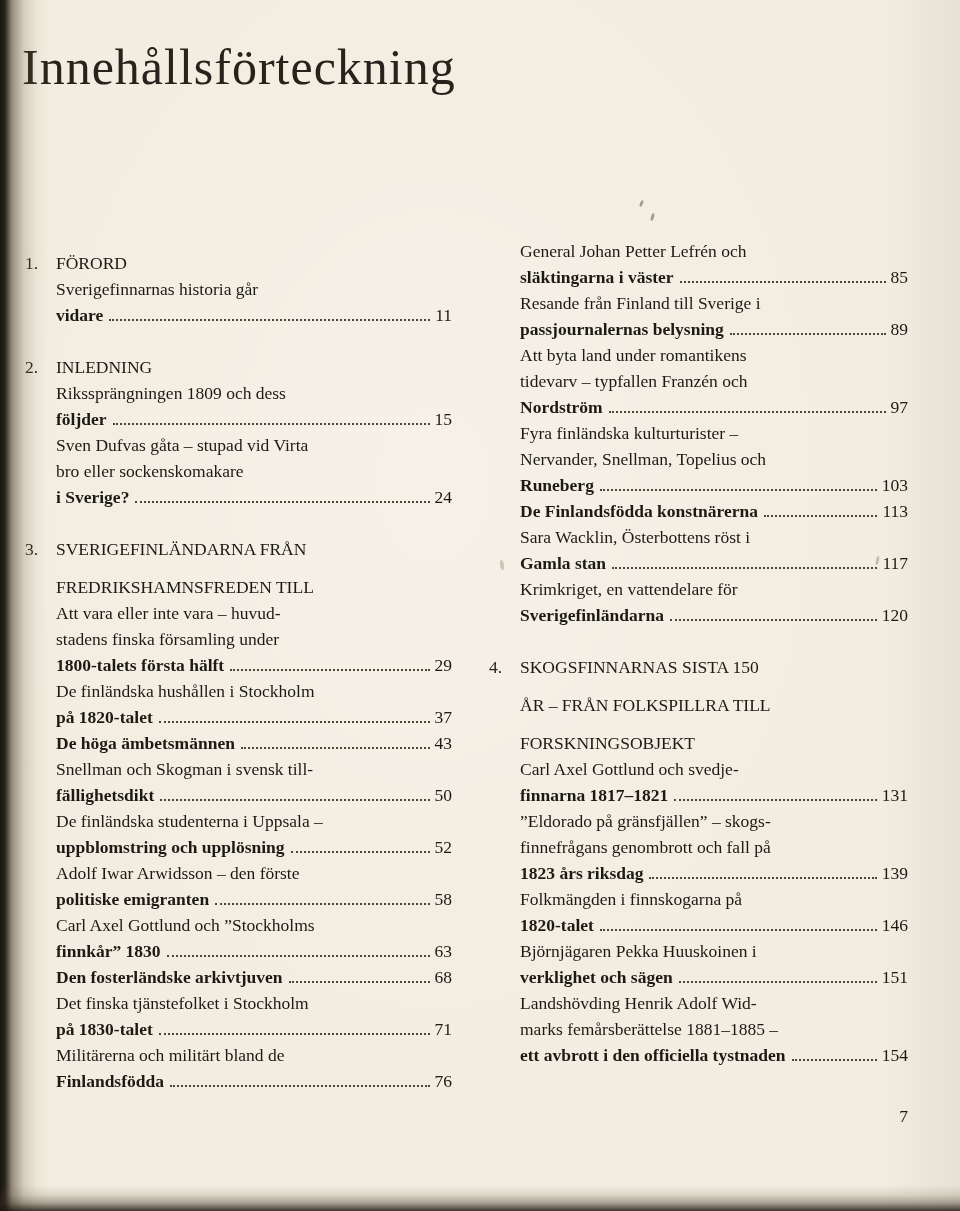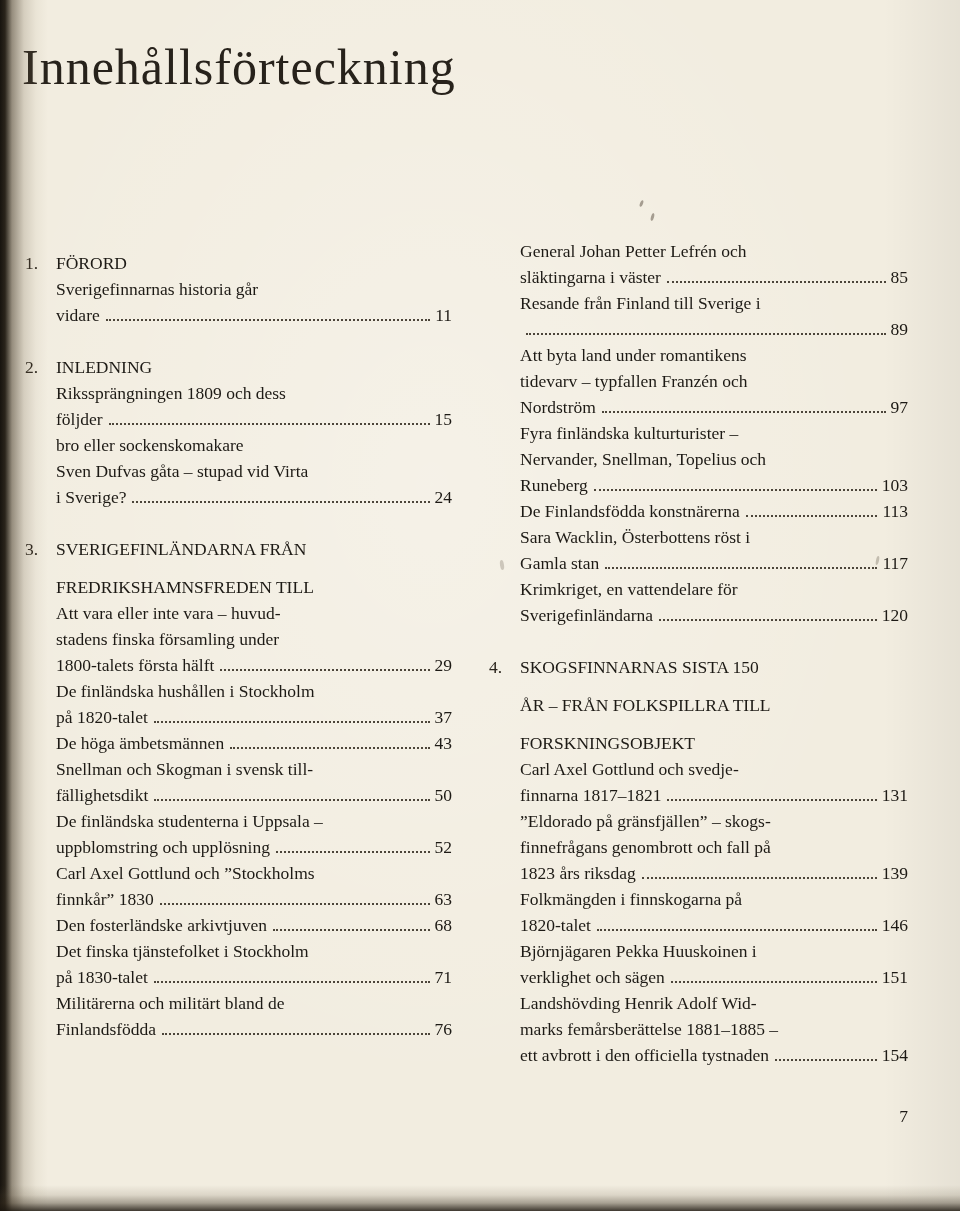--- a/index.html
+++ b/index.html
@@ -36,21 +36,21 @@
   .col-right{left:520px;width:388px;}
   .section{position:relative;}
   .section + .section{margin-top:26px;}
   .secnum{
     position:absolute;left:-31px;top:0;
     color:#2b251d;
   }
   .hline{white-space:nowrap;margin-top:12px;}
   .line{min-height:26px;}
   .line.last{display:flex;align-items:flex-end;}
-  .line.last .txt{white-space:nowrap;}
+  .line.last .txt{white-space:nowrap;font-weight:bold;}
   .leader{
     flex:1;
     min-width:10px;
     margin:0 5px 7px 6px;
     border-bottom:2px dotted #4c453a;
   }
   .pg{text-align:left;}
   .folio{
     position:absolute;top:1106px;left:520px;width:388px;
     text-align:right;
@@ -113,22 +113,22 @@
         <div class="hline">INLEDNING</div>
         <div class="entry">
           <div class="line">Rikssprängningen 1809 och dess</div>
           <div class="line last">
             <span class="txt">följder</span>
             <span class="leader"></span>
             <span class="pg">15</span>
           </div>
         </div>
         <div class="entry">
+          <div class="line">Sven Dufvas gåta – stupad vid Virta</div>
           <div class="line">bro eller sockenskomakare</div>
-          <div class="line">Sven Dufvas gåta – stupad vid Virta</div>
           <div class="line last">
             <span class="txt">i Sverige?</span>
             <span class="leader"></span>
             <span class="pg">24</span>
           </div>
         </div>
       </div>
       <div class="section">
         <span class="secnum">3.</span>
         <div class="hline">SVERIGEFINLÄNDARNA FRÅN</div>
@@ -167,20 +167,28 @@
         </div>
         <div class="entry">
           <div class="line">De finländska studenterna i Uppsala –</div>
           <div class="line last">
             <span class="txt">uppblomstring och upplösning</span>
             <span class="leader"></span>
             <span class="pg">52</span>
           </div>
         </div>
         <div class="entry">
+          <div class="line">Adolf Iwar Arwidsson – den förste</div>
+          <div class="line last">
+            <span class="txt">politiske emigranten</span>
+            <span class="leader"></span>
+            <span class="pg">58</span>
+          </div>
+        </div>
+        <div class="entry">
           <div class="line">Carl Axel Gottlund och ”Stockholms</div>
           <div class="line last">
             <span class="txt">finnkår” 1830</span>
             <span class="leader"></span>
             <span class="pg">63</span>
           </div>
         </div>
         <div class="entry">
           <div class="line last">
             <span class="txt">Den fosterländske arkivtjuven</span>
@@ -212,20 +220,21 @@
           <div class="line">General Johan Petter Lefrén och</div>
           <div class="line last">
             <span class="txt">släktingarna i väster</span>
             <span class="leader"></span>
             <span class="pg">85</span>
           </div>
         </div>
         <div class="entry">
           <div class="line">Resande från Finland till Sverige i</div>
           <div class="line last">
+            <span class="txt">passjournalernas belysning</span>
             <span class="leader"></span>
             <span class="pg">89</span>
           </div>
         </div>
         <div class="entry">
           <div class="line">Att byta land under romantikens</div>
           <div class="line">tidevarv – typfallen Franzén och</div>
           <div class="line last">
             <span class="txt">Nordström</span>
             <span class="leader"></span>

